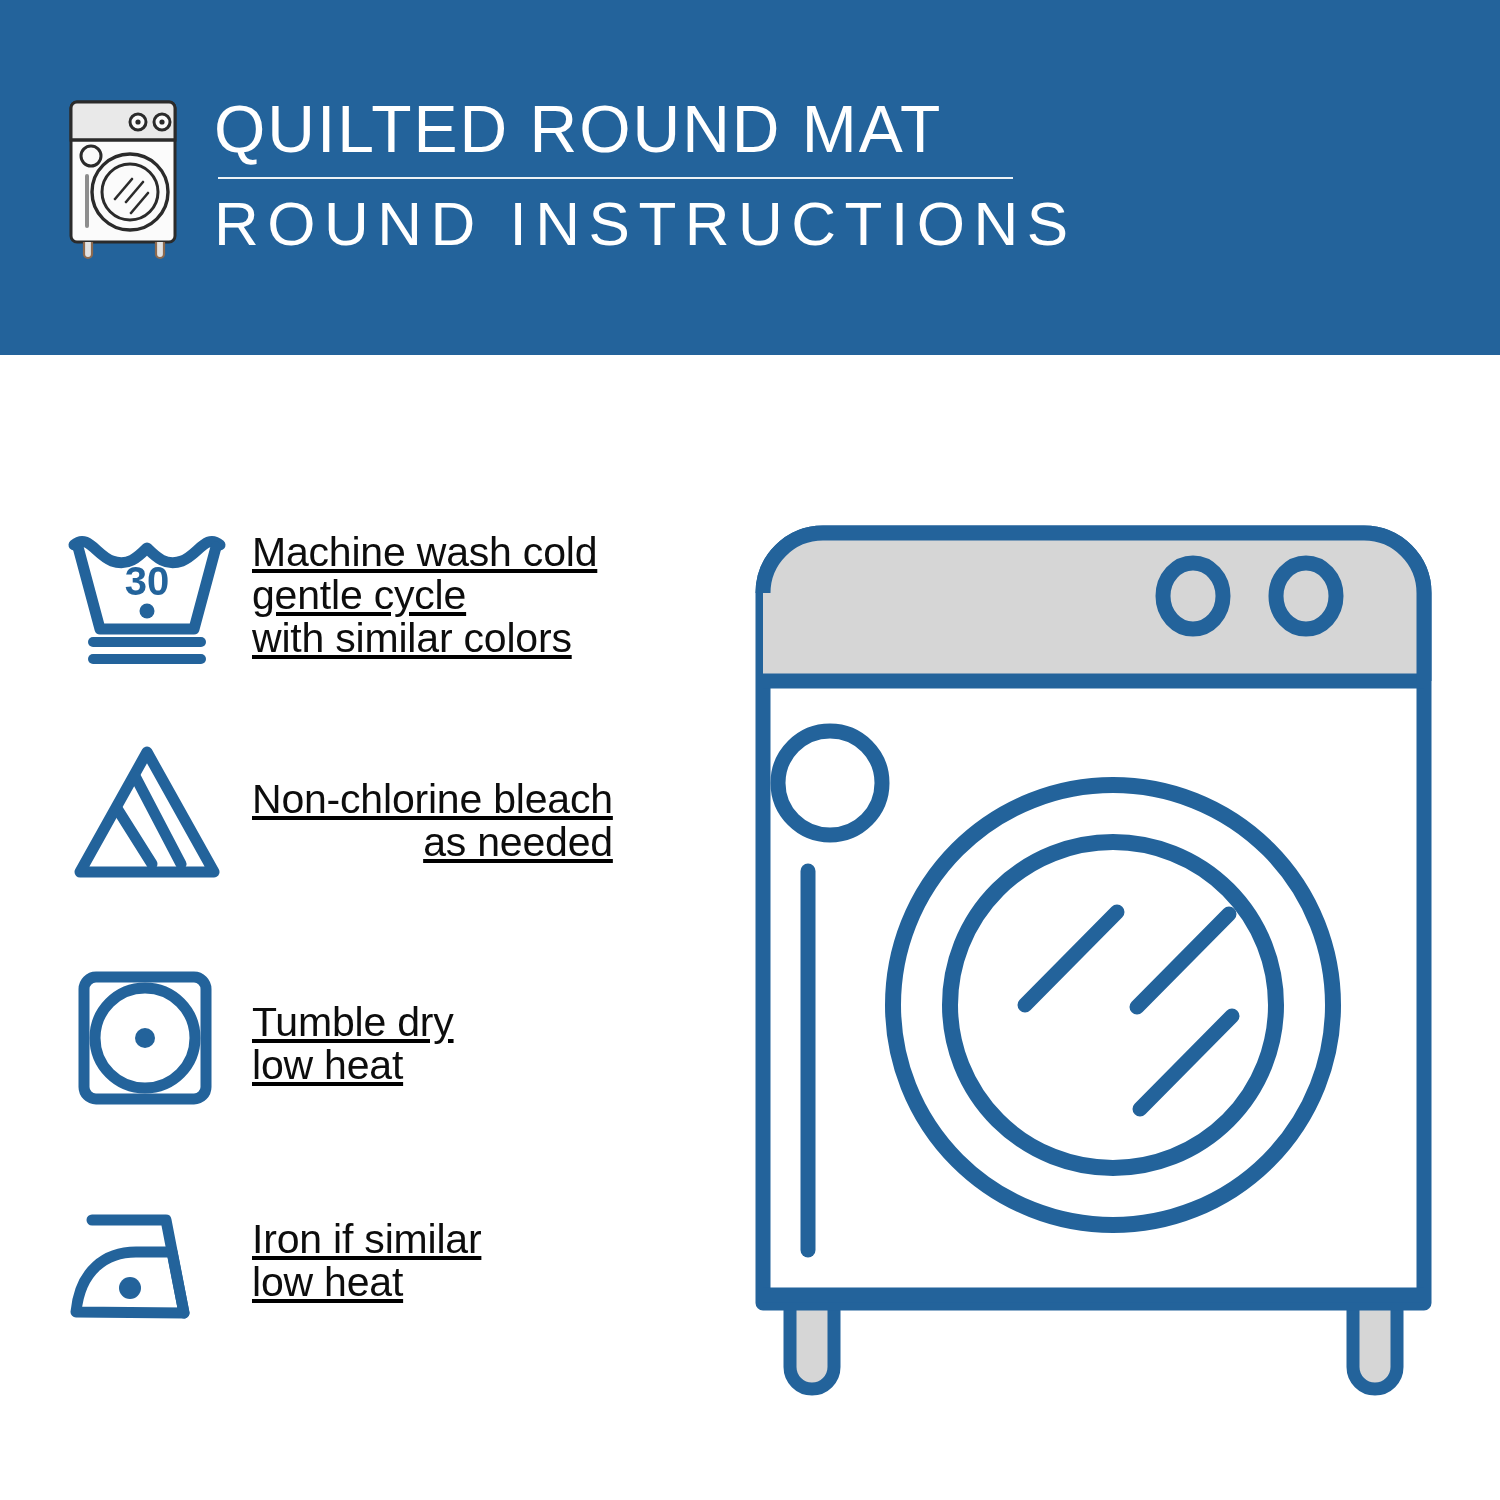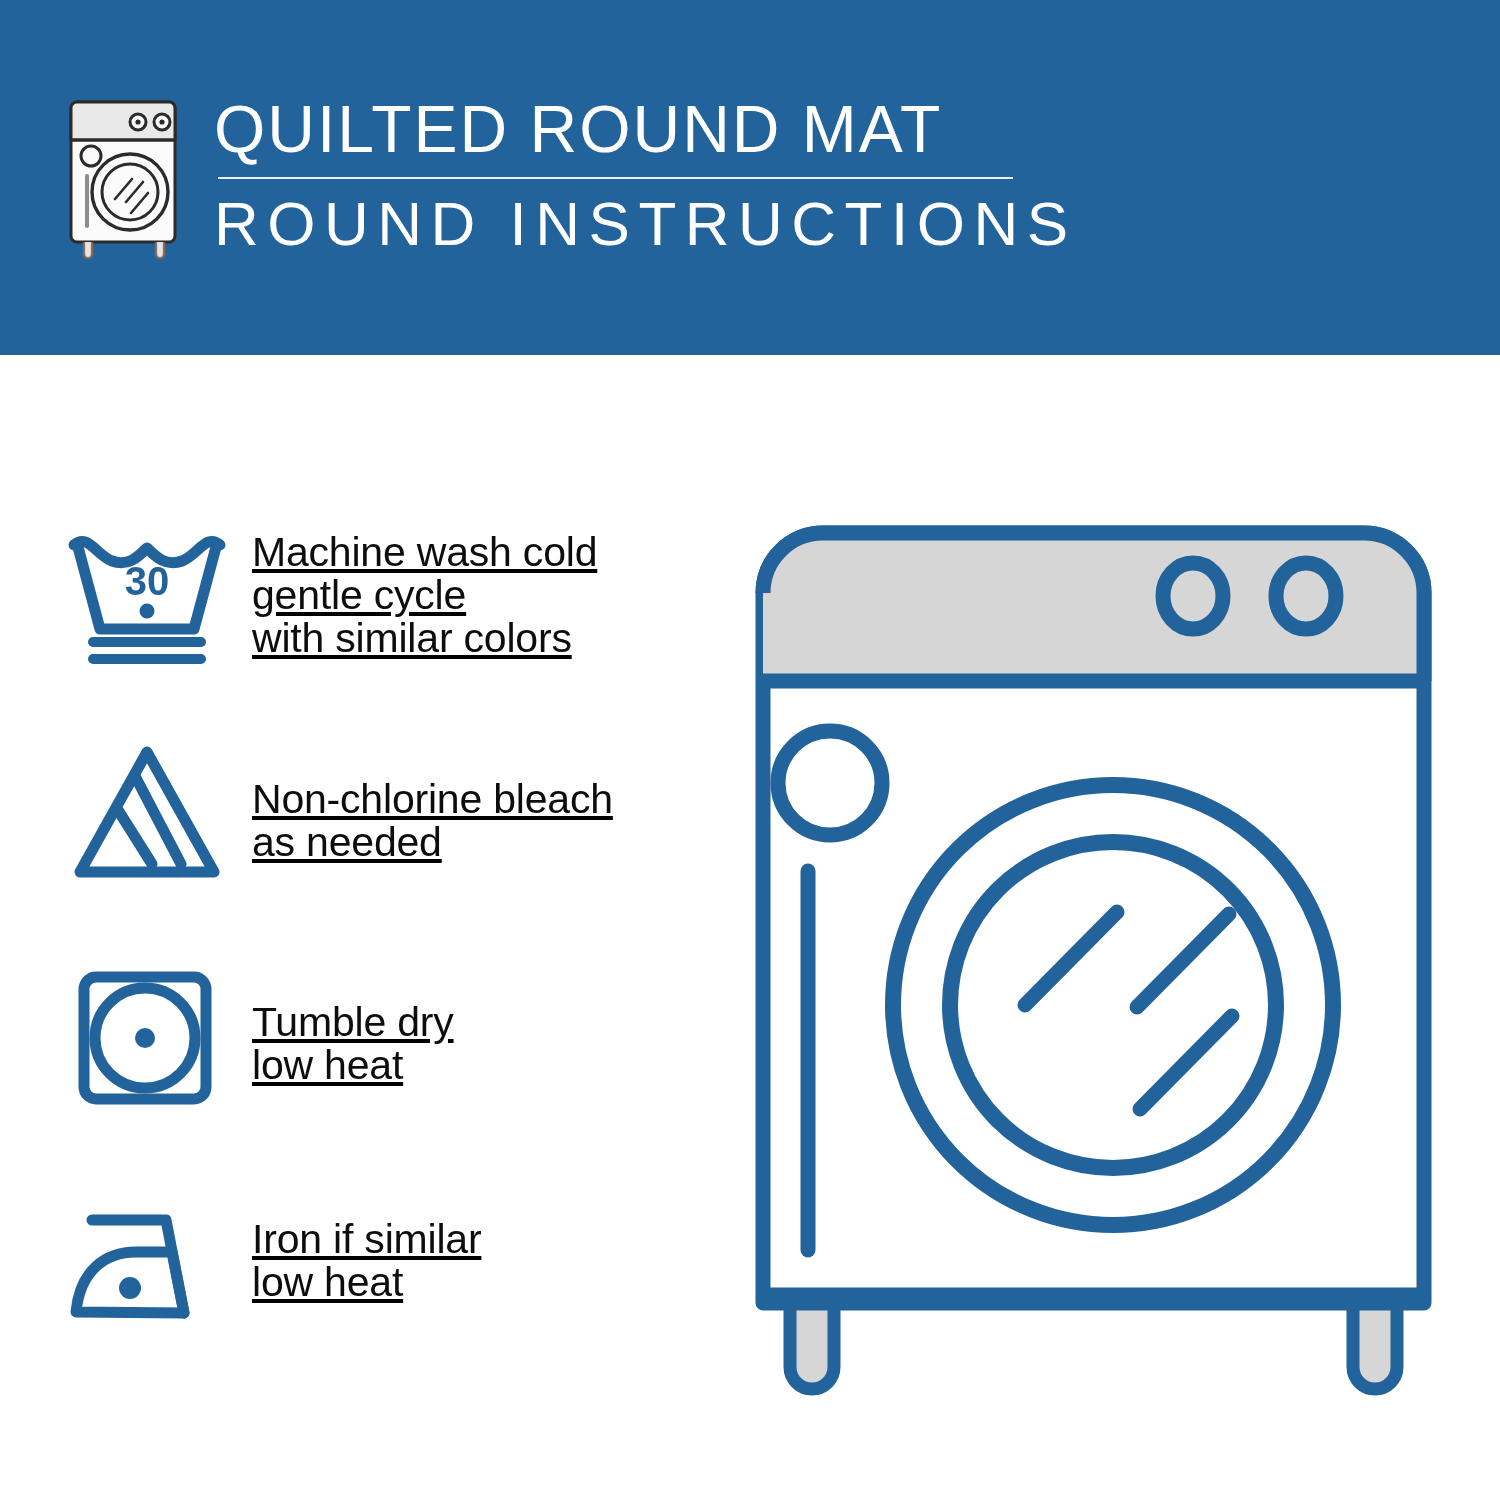--- a/index.html
+++ b/index.html
@@ -97,21 +97,21 @@
     line-height: 43px;
     font-weight: 400;
     letter-spacing: -0.2px;
     padding-top: 22px;
     font-family: "Liberation Sans", sans-serif;
   }
   .care-text .ln { display: block; white-space: nowrap; }
 
   
   #row-1 .care-text { padding-top: 26px; }
-  #row-2 .care-text { padding-top: 48px; }
+  #row-2 .care-text { padding-top: 48px; text-align: right; }
   #row-3 .care-text { padding-top: 46px; }
   #row-4 .care-text { padding-top: 38px; }
 
   #row-2 .care-symbol { padding-top: 8px; }
   #row-3 .care-symbol { padding-top: 8px; }
   #row-4 .care-symbol { padding-top: 28px; }
 
   
   #machine-illustration {
     position: absolute;

